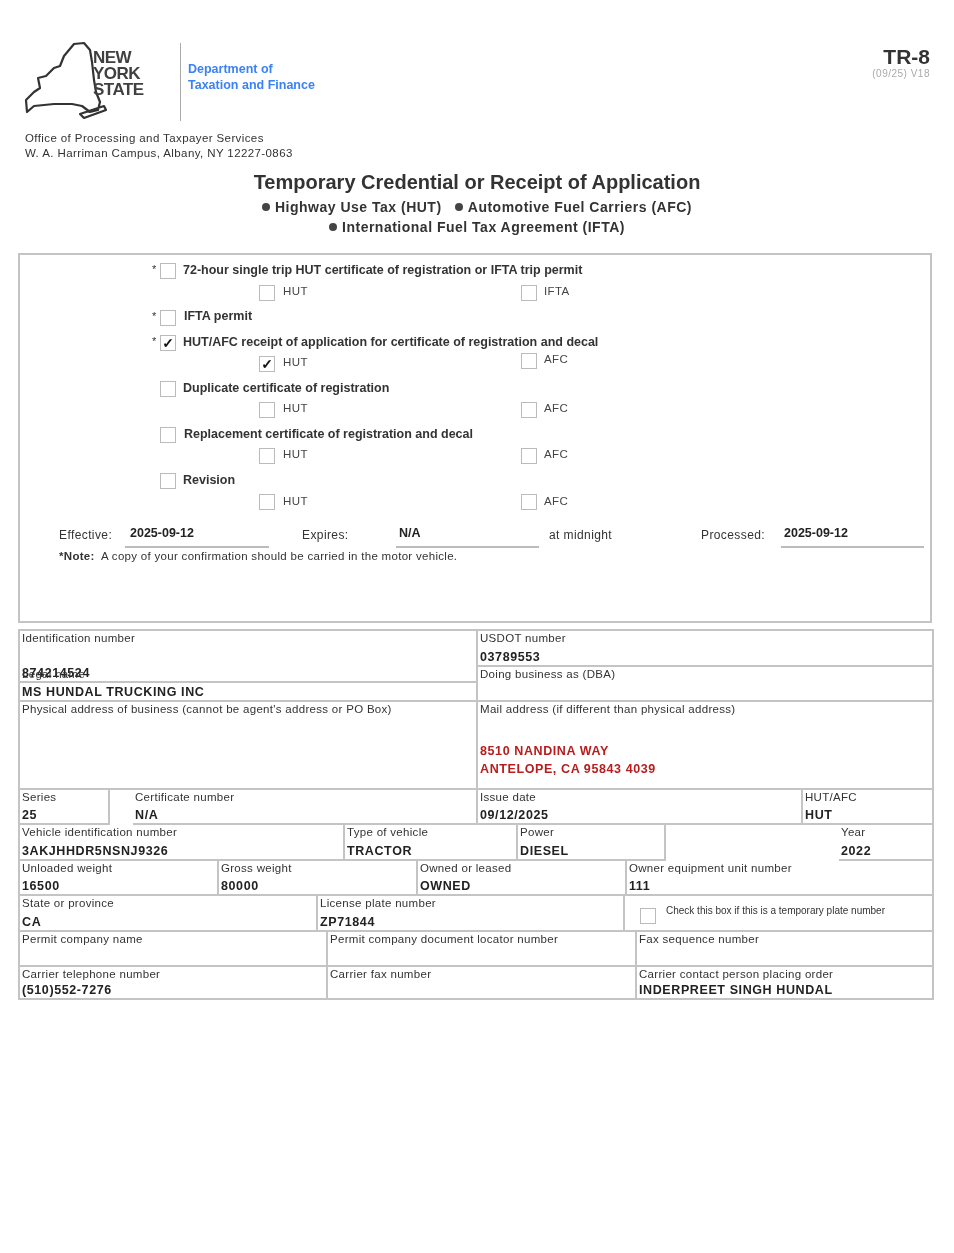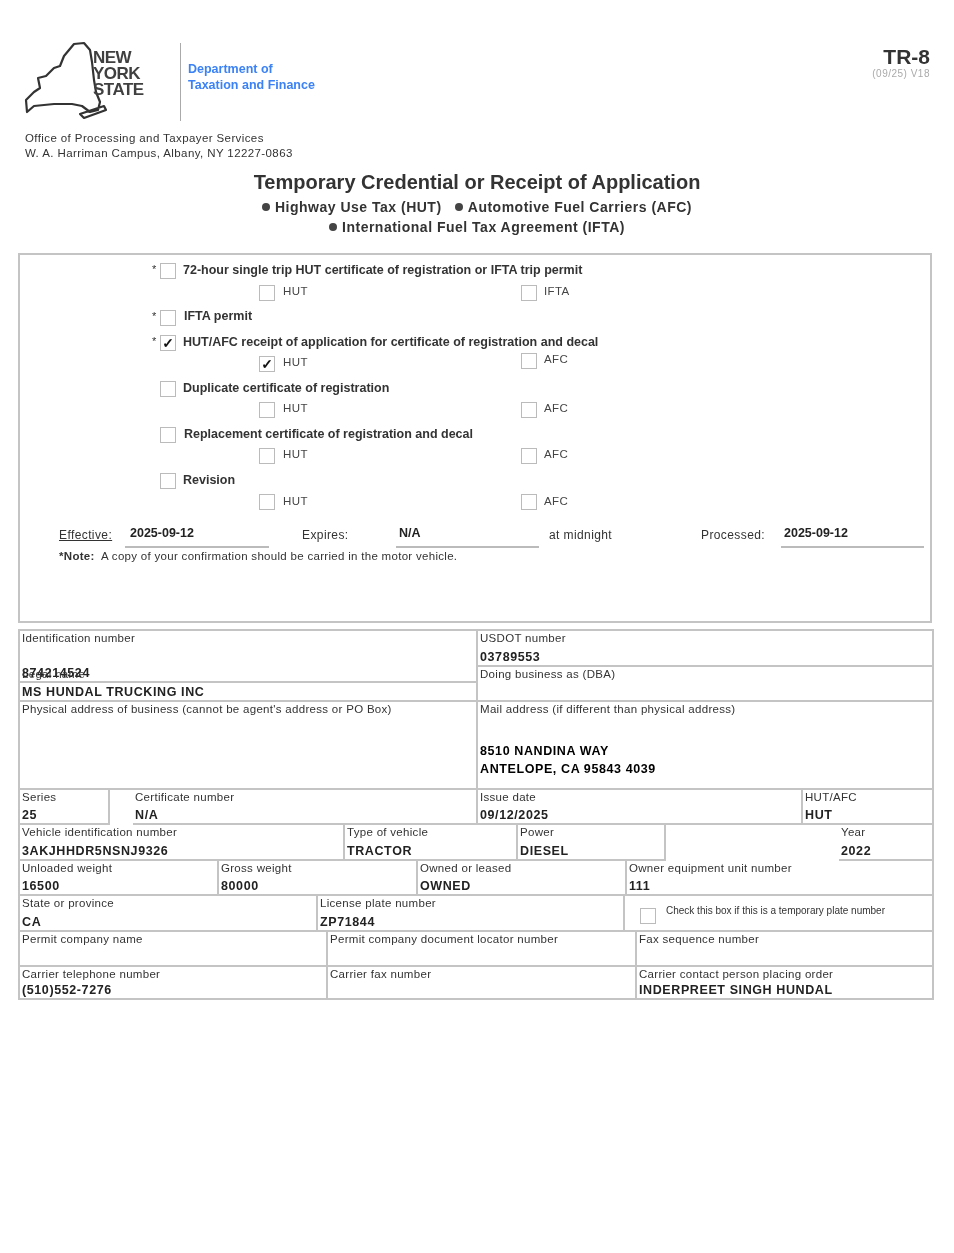--- a/index.html
+++ b/index.html
@@ -22,21 +22,21 @@
   .sub-label { font-size: 11.5px; color: #444; letter-spacing: 0.4px; }
   .date-lbl { font-size: 12px; color: #333; letter-spacing: 0.4px; }
   .date-val { font-size: 12.5px; font-weight: bold; color: #222; }
   .uline { height: 2px; background: #bbb; }
   .note { left: 59px; top: 550px; font-size: 11.5px; color: #333; letter-spacing: 0.3px; }
   .note b { font-weight: bold; }
   .grid { left: 18px; top: 629px; width: 916px; height: 371px; border: 2px solid #c4c4c4; box-sizing: border-box; }
   .cell { position: absolute; box-sizing: border-box; border-right: 2px solid #c4c4c4; border-bottom: 2px solid #c4c4c4; }
   .cell .lbl { position: absolute; left: 2px; top: 1px; font-size: 11.5px; color: #333; letter-spacing: 0.3px; white-space: nowrap; }
   .cell .val { position: absolute; left: 2px; bottom: 1px; font-size: 12.5px; font-weight: bold; color: #222; letter-spacing: 0.6px; white-space: nowrap; }
-  .cell .val2 { position: absolute; left: 2px; font-size: 12.5px; font-weight: bold; color: #000000; letter-spacing: 0.6px; white-space: nowrap; }
+  .cell .val2 { position: absolute; left: 2px; font-size: 12.5px; font-weight: bold; color: #b91c1c; letter-spacing: 0.6px; white-space: nowrap; }
   .tmp-note { font-size: 10px; color: #333; white-space: nowrap; }
 </style>
 </head>
 <body>
 
 <div class="abs logo">
   <svg width="125" height="80" viewBox="0 0 125 80">
     <path d="M50 4 L60 3 L66 10 L68 22 L70 40 L72 52 L76 62 L74 70 L66 72 L58 66 L48 64 L30 64 L10 66 L3 72 L2 60 L10 52 L16 48 L14 38 L22 36 L30 28 L36 26 L40 16 Z M56 74 L80 66 L82 70 L60 78 Z" fill="none" stroke="#333" stroke-width="2.2" stroke-linejoin="round"></path>
   </svg>
 </div>
@@ -106,21 +106,21 @@
 <div class="abs cb" style="left:521px;top:448px;"></div>
 <span class="abs sub-label" style="left:544px;top:448px;">AFC</span>
 
 <div class="abs cb" style="left:160px;top:473px;"></div>
 <span class="abs opt-label" style="left:183px;top:473px;">Revision</span>
 <div class="abs cb" style="left:259px;top:494px;"></div>
 <span class="abs sub-label" style="left:283px;top:495px;">HUT</span>
 <div class="abs cb" style="left:521px;top:494px;"></div>
 <span class="abs sub-label" style="left:544px;top:495px;">AFC</span>
 
-<span class="abs date-lbl" style="left:59px;top:528px;text-decoration:underline;">Effective:</span>
+<span class="abs date-lbl" style="left:59px;top:528px;">Effective:</span>
 <span class="abs date-val" style="left:130px;top:526px;">2025-09-12</span>
 <div class="abs uline" style="left:125px;top:546px;width:144px;"></div>
 
 <span class="abs date-lbl" style="left:302px;top:528px;">Expires:</span>
 <span class="abs date-val" style="left:399px;top:526px;">N/A</span>
 <div class="abs uline" style="left:396px;top:546px;width:143px;"></div>
 <span class="abs date-lbl" style="left:549px;top:528px;">at midnight</span>
 
 <span class="abs date-lbl" style="left:701px;top:528px;">Processed:</span>
 <span class="abs date-val" style="left:784px;top:526px;">2025-09-12</span>

